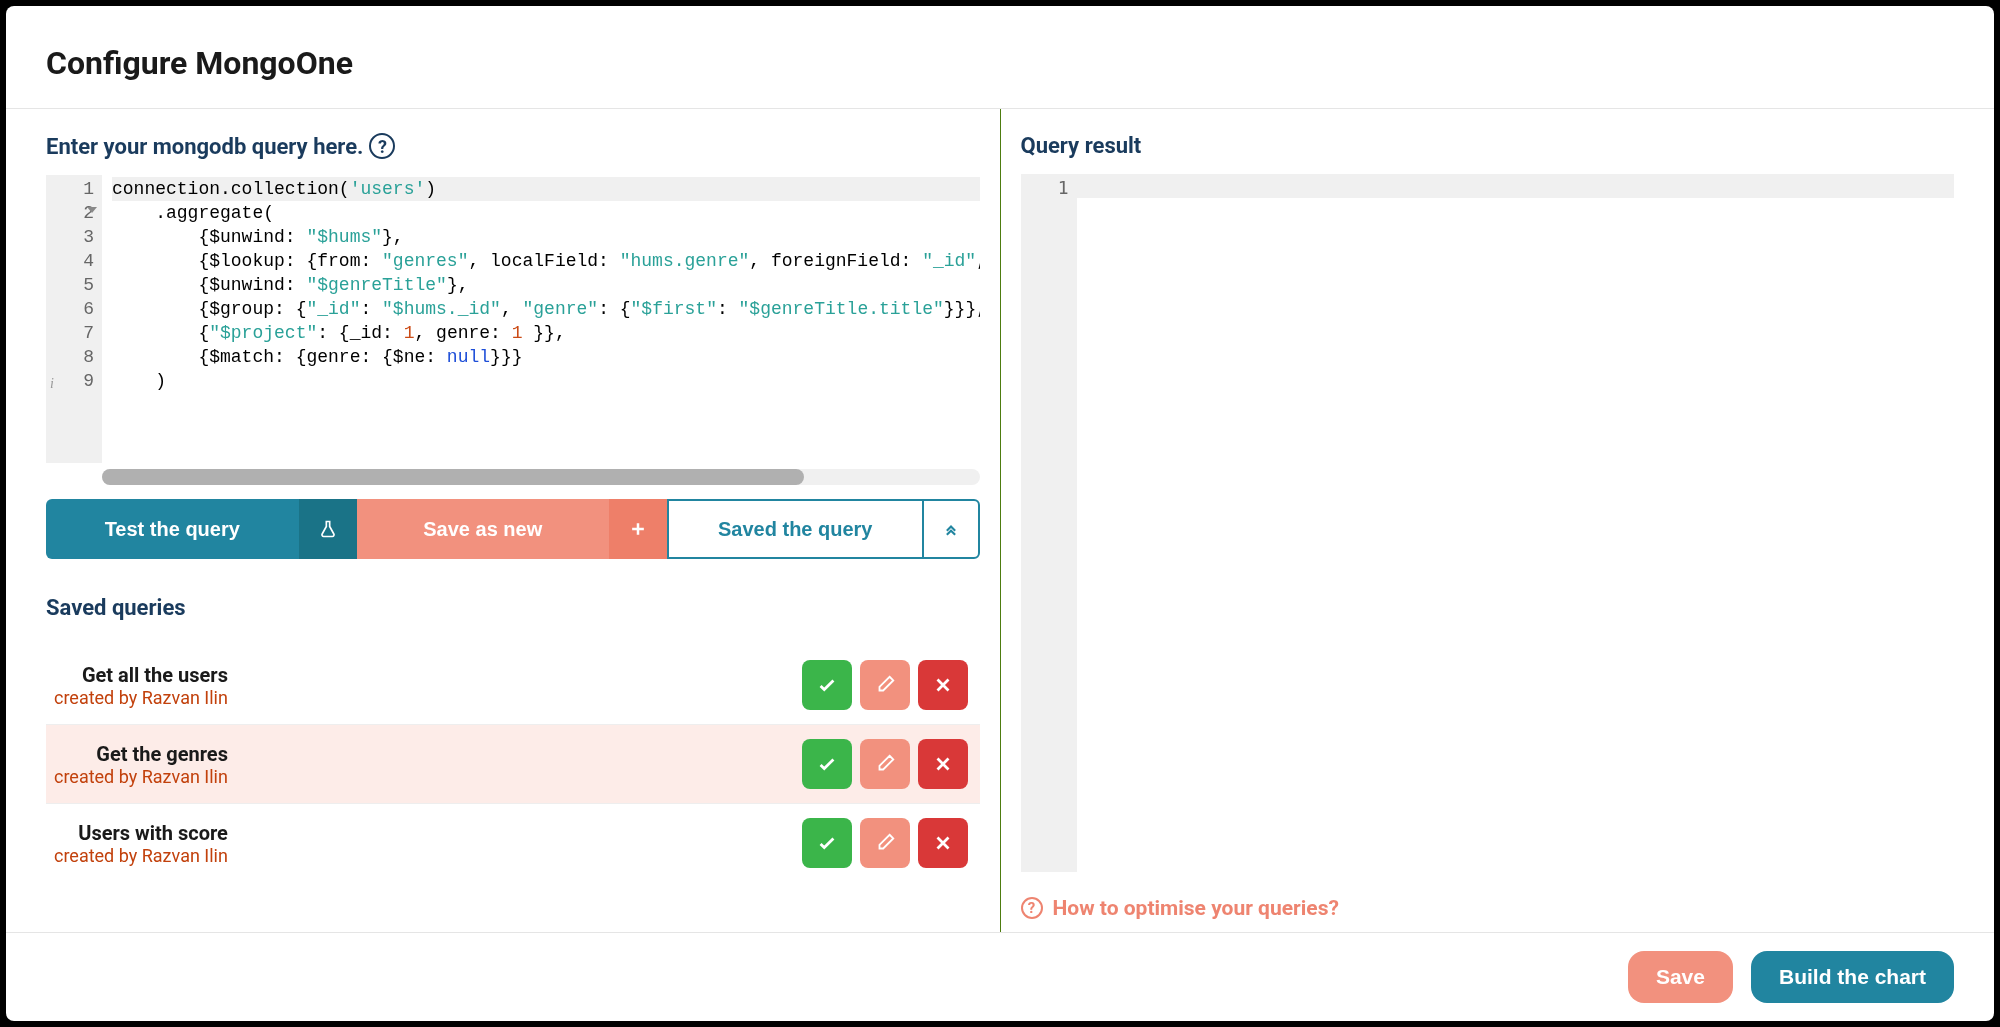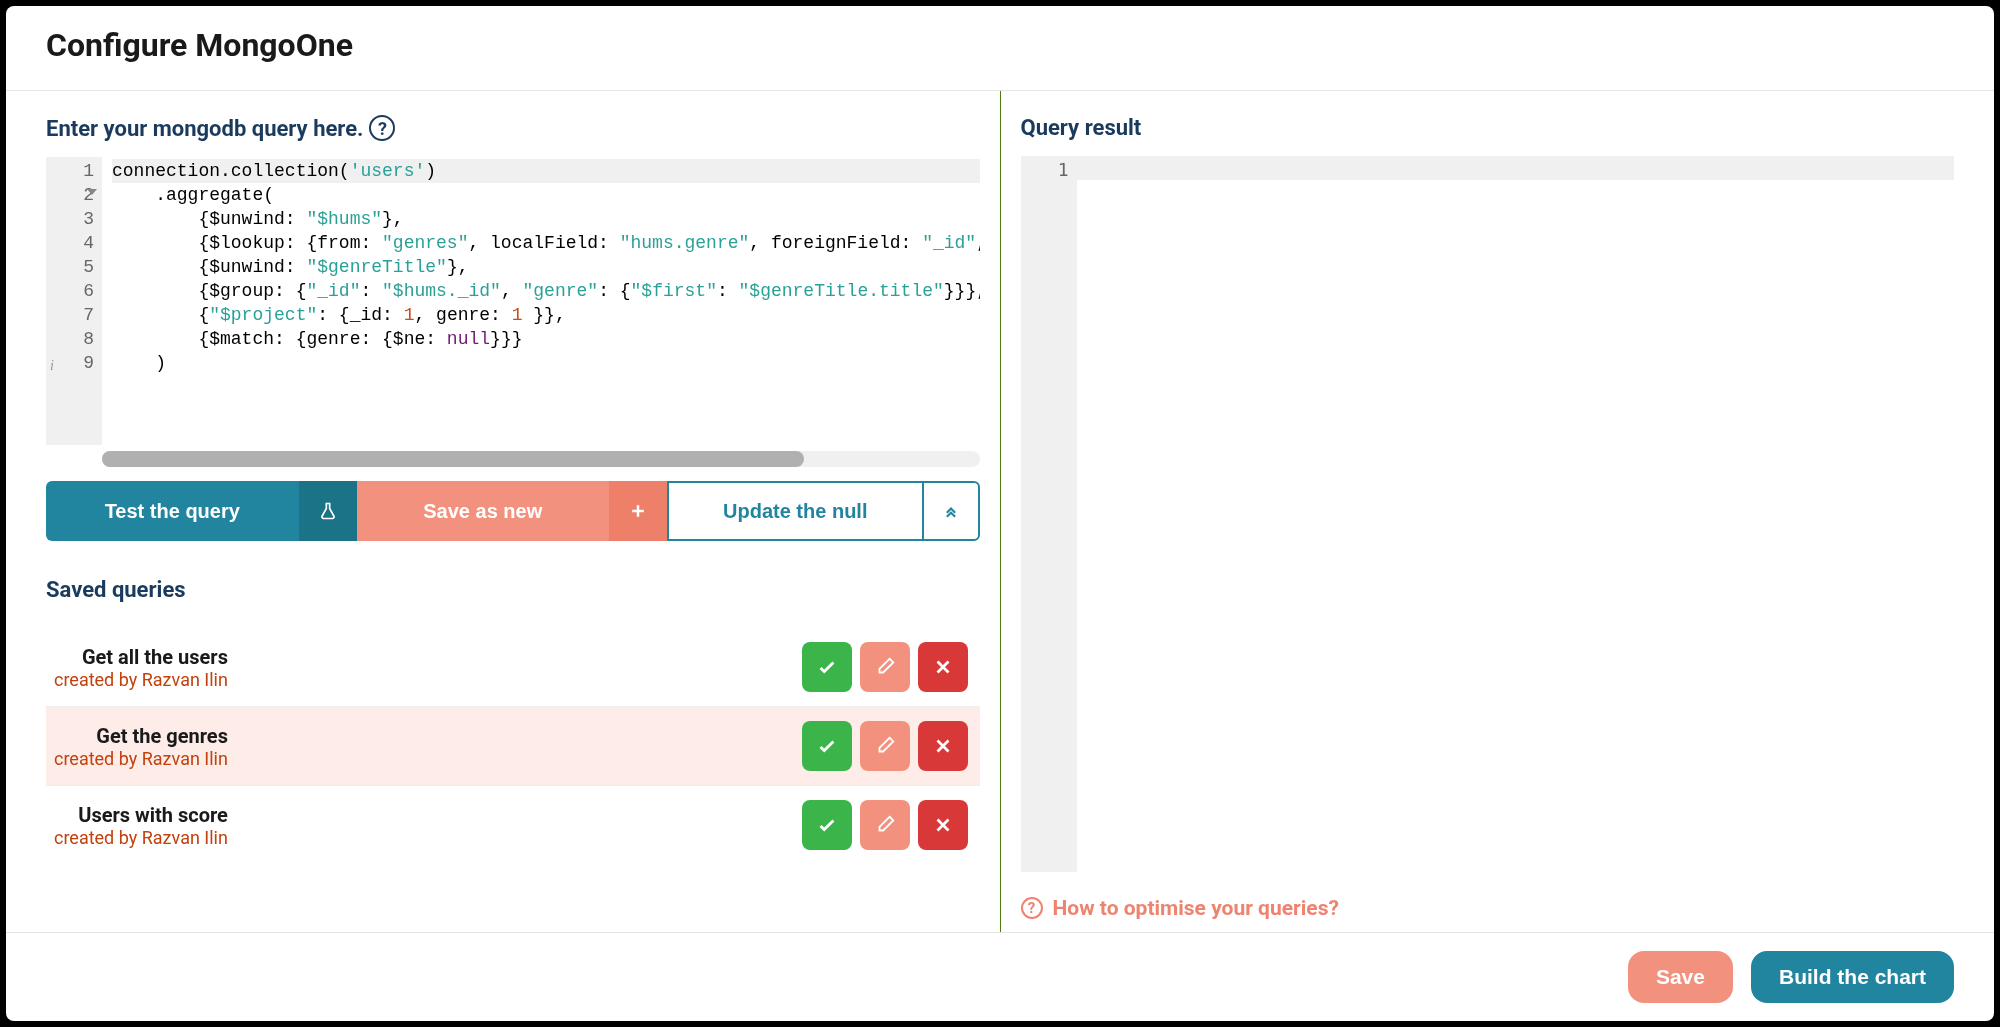--- a/index.html
+++ b/index.html
@@ -16,20 +16,21 @@
     border-radius: 8px;
     width: 100%;
     height: 100%;
     display: flex;
     flex-direction: column;
     overflow: hidden;
   }
   .header {
     padding: 20px 40px 26px 40px;
     border-bottom: 1px solid #e5e5e5;
+    margin-top: 18px;
   }
   .header-title {
     font-size: 32px;
     font-weight: 700;
     color: #1a1a1a;
   }
   .body {
     flex: 1;
     display: flex;
     overflow: hidden;
@@ -117,21 +118,21 @@
     flex: 1;
     padding: 2px 0 2px 10px;
     white-space: pre;
     overflow: hidden;
     position: relative;
   }
   .code .line { height: 24px; }
   .code .line:first-child { background: #f0f0f0; }
   .tok-str { color: #2aa198; }
   .tok-num { color: #cb4b16; }
-  .tok-null { color: #701a75; }
+  .tok-null { color: #1d4ed8; }
   .h-scroll {
     height: 16px;
     background: #f0f0f0;
     margin: 6px 0 0 56px;
     border-radius: 8px;
     position: relative;
   }
   .h-scroll .thumb {
     position: absolute;
     left: 0; top: 0;
@@ -290,21 +291,21 @@
           <svg viewBox="0 0 24 24" fill="none" stroke="currentColor" stroke-width="2">
               <path d="M9 3h6M10 3v6l-5 9a2 2 0 0 0 1.8 3h10.4a2 2 0 0 0 1.8-3l-5-9V3"></path>
             </svg>
         </button>
         <button class="seg save">Save as new</button>
         <button class="seg save-icon">
           <svg viewBox="0 0 24 24" fill="none" stroke="currentColor" stroke-width="3">
               <path d="M12 5v14M5 12h14"></path>
             </svg>
         </button>
-        <button class="seg update">Update the null</button>
+        <button class="seg update">Saved the query</button>
         <button class="seg update-icon">
           <svg viewBox="0 0 24 24" fill="none" stroke="currentColor" stroke-width="2.5">
               <path d="M7 14l5-5 5 5M7 19l5-5 5 5"></path>
             </svg>
         </button>
       </div>
 
       <div class="saved-label">Saved queries</div>
 
       <div id="saved-list">

